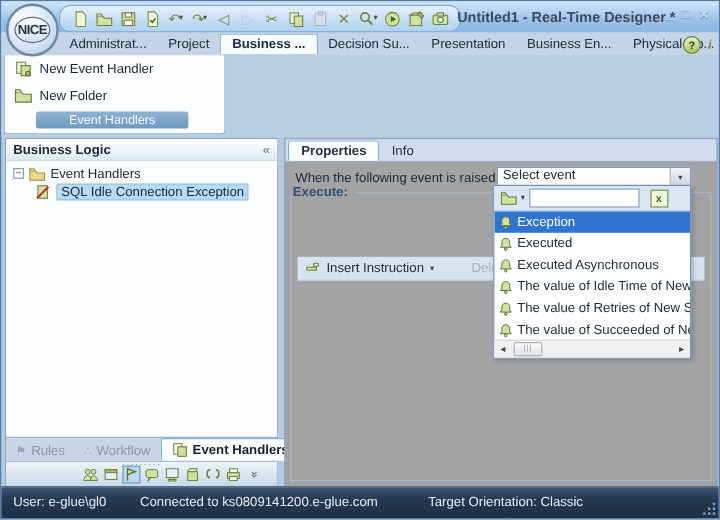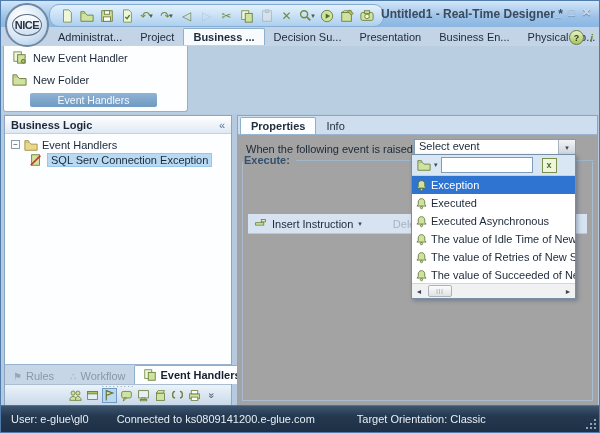--- a/index.html
+++ b/index.html
@@ -243,21 +243,21 @@
             <path d="M1 5h5l2 2h7v7H1z" fill="#e8d98a" stroke="#a08c3a"></path>
             <path d="M1 5V3h4l1 2" fill="#e8d98a" stroke="#a08c3a"></path>
           </svg>
         <span>Event Handlers</span>
       </div>
       <div class="trow child">
         <svg viewBox="0 0 16 16">
             <rect x="3" y="2" width="9" height="12" fill="#cfe3a0" stroke="#6b7c3a"></rect>
             <line x1="2" y1="14" x2="13" y2="3" stroke="#c23a2e" stroke-width="2"></line>
           </svg>
-        <span class="sel-node">SQL Serv Connection Exception</span>
+        <span class="sel-node">SQL Idle Connection Exception</span>
       </div>
     </div>
     <div class="lp-tabs">
       <span class="lptab">
         <span class="gly">⚑</span>
         <span>Rules</span>
       </span>
       <span class="lptab">
         <span class="gly">∴</span>
         <span>Workflow</span>

